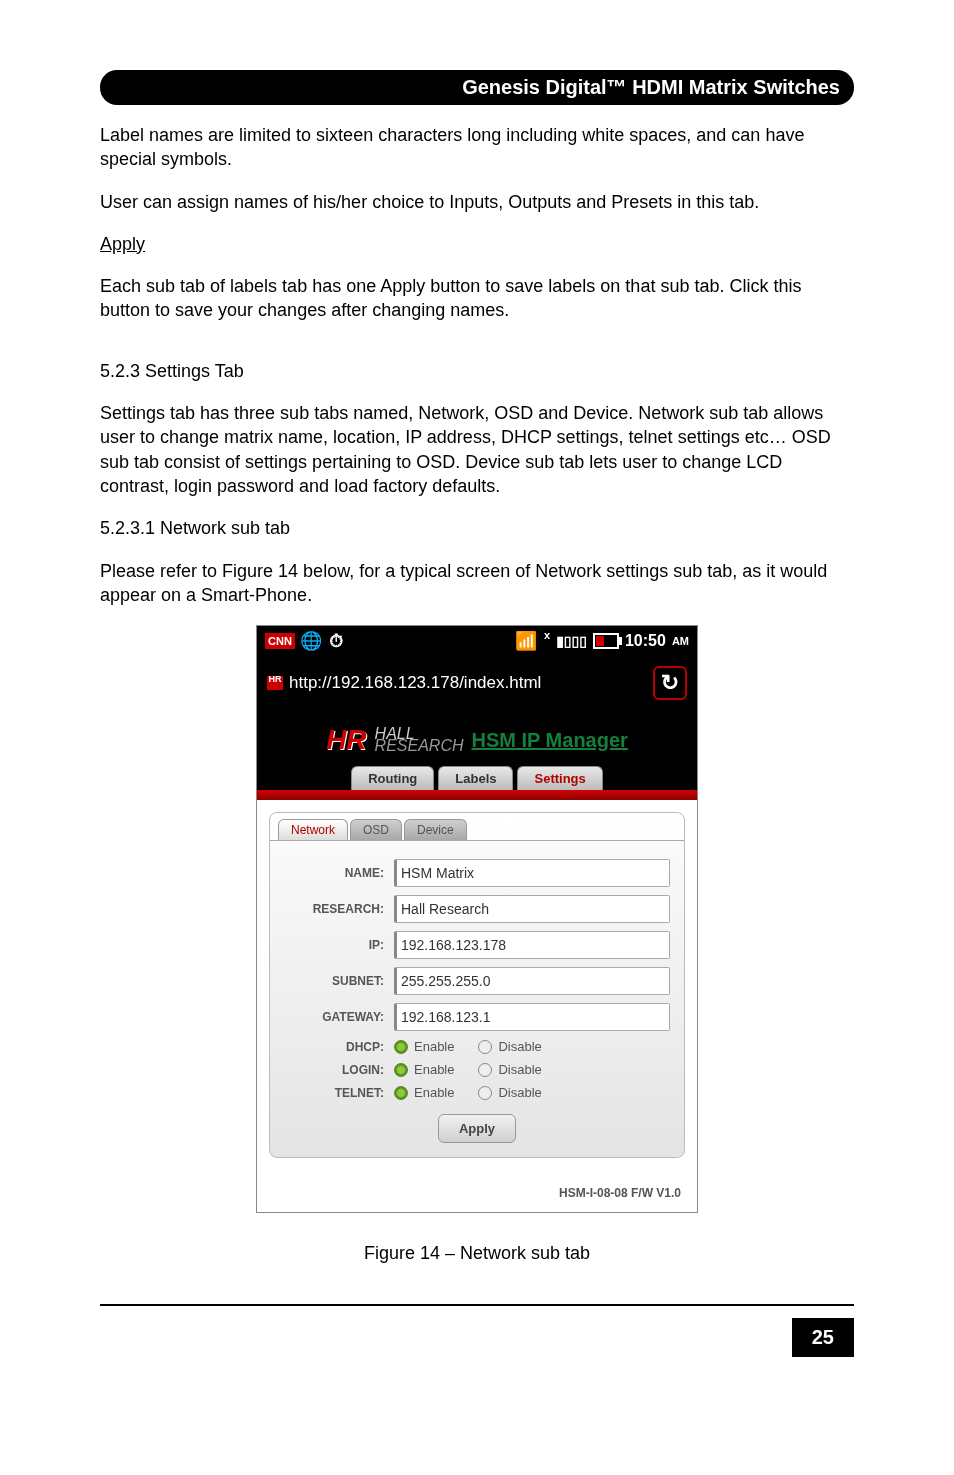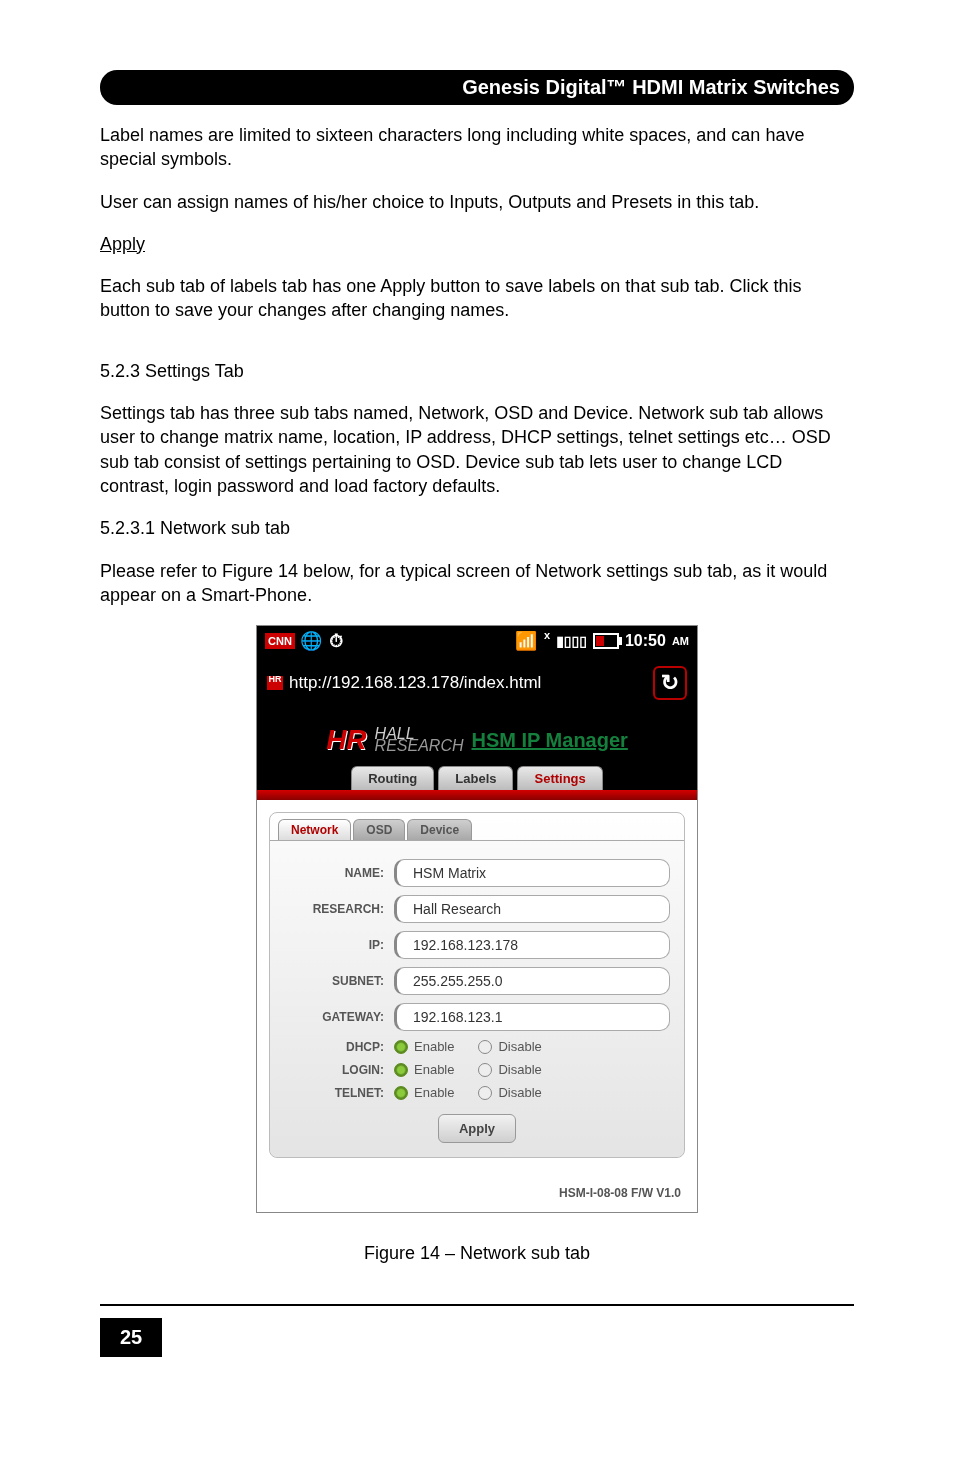--- a/index.html
+++ b/index.html
@@ -149,21 +149,21 @@
     padding:0;
   }
   .subtabs {
     display:flex;
     padding:6px 0 0 8px;
   }
   .subtab {
     background: linear-gradient(#cfcfcf,#a8a8a8);
     color:#555;
     font-size:12px;
-    font-weight:bold;
+    font-weight:normal;
     padding:3px 12px;
     border-radius:6px 6px 0 0;
     margin-right:2px;
     border:1px solid #999;
     border-bottom:none;
   }
   .subtab.active { color:#b00000; background:linear-gradient(#fff,#ddd); }
   .form-area {
     border-top:1px solid #aaa;
     background: linear-gradient(#fafafa,#e4e4e4);
@@ -181,24 +181,24 @@
     font-size:12px;
     font-weight:bold;
     color:#555;
     padding-right:10px;
   }
   .form-input {
     flex:1;
     border:1px solid #aaa;
     border-left:3px solid #888;
     background:#fff;
-    padding:5px 16px;
+    padding:5px 4px;
     font-size:14px;
     color:#333;
-    border-radius:10px;
+    border-radius:2px;
   }
   .radio-row {
     display:flex;
     align-items:center;
     gap:6px;
     font-size:13px;
     color:#555;
   }
   .radio-dot {
     width:12px;height:12px;border-radius:50%;
@@ -227,21 +227,21 @@
   }
   .caption {
     text-align:center;
     font-size:18px;
     margin:14px 0 40px 0;
   }
   .footer {
     border-top:2px solid #000;
     margin-top:30px;
     display:flex;
-    justify-content:flex-start;
+    justify-content:flex-end;
     padding-top:0;
   }
   .page-num {
     background:#000;
     color:#fff;
     font-weight:bold;
     font-size:20px;
     padding:8px 20px;
     margin-top:12px;
   }

